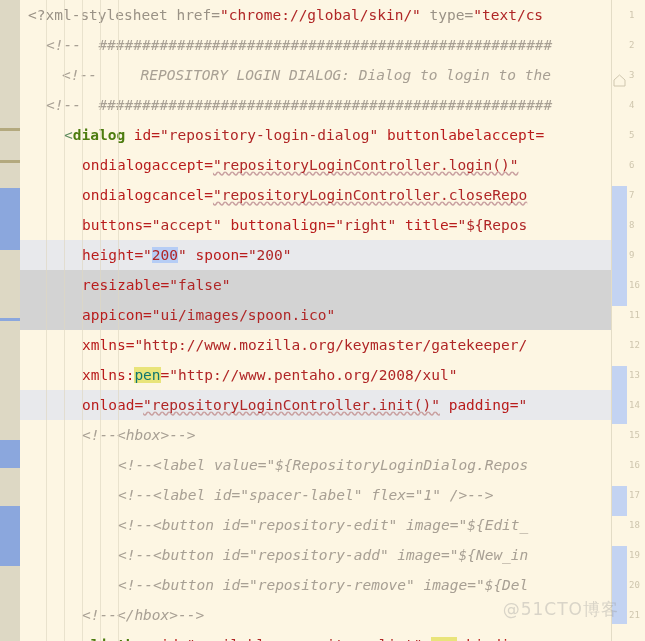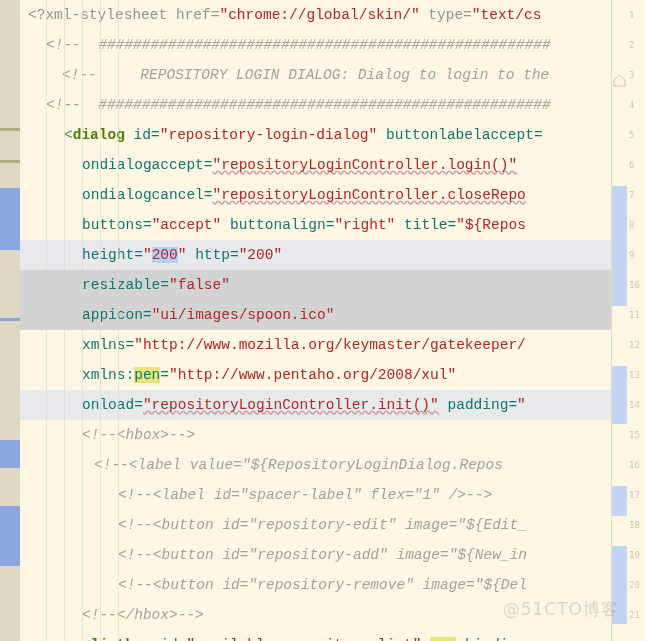--- a/index.html
+++ b/index.html
@@ -38,39 +38,38 @@
     width: 20px;
   }
 
   
   .code-area {
     position: relative;
     flex: 1 1 auto;
     height: 641px;
     background: #fdf6e3;
     overflow: hidden;
-    font-family: Liberation Mono, monospace;
   }
   .code-scroll {
     position: relative;
     width: 100%;
     height: 641px;
   }
   .line {
     position: relative;
     height: 30px;
     line-height: 30px;
     white-space: pre;
     font-size: 14.5px;
     letter-spacing: 0px;
     color: #9a9286;
   }
   .line .lt { color: #5c8a5c; }
   .line .tag { color: #4d7c0f; font-weight: bold; }
-  .line .attr { color: #0f766e; }
+  .line .attr { color: #b91c1c; }
   .line .str { color: #b02626; }
   .line .cmt { color: #a8a094; font-style: italic; }
   .line .ns  { background: #e9e47a; color: #0f766e; }
   .line .sel { background: #b6cdf5; }
   .line .plain { color: #9a9286; }
   .line .err  { text-decoration: underline wavy #c9a0a0; text-decoration-skip-ink: none; }
 
   
   .line.hl-light { background: #e8e9ec; }
   .line.hl-dark  { background: #d3d3d3; }
@@ -158,28 +157,28 @@
   <div class="code-area">
     <div class="code-scroll" id="code-scroll">
         <div class="line" style="padding-left: 8px;"><span class="plain">&lt;?xml-stylesheet </span><span class="plain">href=</span><span class="str">"chrome://global/skin/"</span><span class="plain"> type=</span><span class="str">"text/cs</span></div>
         <div class="line" style="padding-left: 26px;"><span class="cmt">&lt;!--  ####################################################</span></div>
         <div class="line" style="padding-left: 26px; margin-left: 16px;"><span class="cmt">&lt;!--     REPOSITORY LOGIN DIALOG: Dialog to login to the</span></div>
         <div class="line" style="padding-left: 26px;"><span class="cmt">&lt;!--  ####################################################</span></div>
         <div class="line" style="padding-left: 44px;"><span class="lt">&lt;</span><span class="tag">dialog</span><span class="attr"> id=</span><span class="str">"repository-login-dialog"</span><span class="attr"> buttonlabelaccept=</span></div>
         <div class="line" style="padding-left: 62px;"><span class="attr">ondialogaccept=</span><span class="str err">"repositoryLoginController.login()"</span></div>
         <div class="line" style="padding-left: 62px;"><span class="attr">ondialogcancel=</span><span class="str err">"repositoryLoginController.closeRepo</span></div>
         <div class="line" style="padding-left: 62px;"><span class="attr">buttons=</span><span class="str">"accept"</span><span class="attr"> buttonalign=</span><span class="str">"right"</span><span class="attr"> title=</span><span class="str">"${Repos</span></div>
-        <div class="line hl-light" style="padding-left: 62px;"><span class="attr">height=</span><span class="str">"</span><span class="sel str">200</span><span class="str">"</span><span class="attr"> http=</span><span class="str">"200"</span></div>
+        <div class="line hl-light" style="padding-left: 62px;"><span class="attr">height=</span><span class="str">"</span><span class="sel str">200</span><span class="str">"</span><span class="attr"> spoon=</span><span class="str">"200"</span></div>
         <div class="line hl-dark" style="padding-left: 62px;"><span class="attr">resizable=</span><span class="str">"false"</span></div>
         <div class="line hl-dark" style="padding-left: 62px;"><span class="attr">appicon=</span><span class="str">"ui/images/spoon.ico"</span></div>
         <div class="line" style="padding-left: 62px;"><span class="attr">xmlns=</span><span class="str">"http://www.mozilla.org/keymaster/gatekeeper/</span></div>
         <div class="line" style="padding-left: 62px;"><span class="attr">xmlns:</span><span class="ns">pen</span><span class="attr">=</span><span class="str">"http://www.pentaho.org/2008/xul"</span></div>
         <div class="line hl-light" style="padding-left: 62px;"><span class="attr">onload=</span><span class="str err">"repositoryLoginController.init()"</span><span class="attr"> padding=</span><span class="str">"</span></div>
         <div class="line" style="padding-left: 62px;"><span class="cmt">&lt;!--&lt;hbox&gt;--&gt;</span></div>
-        <div class="line" style="padding-left: 74px;"><span class="cmt">&lt;!--&lt;label value="${RepositoryLoginDialog.Repos</span></div>
+        <div class="line" style="padding-left: 98px;"><span class="cmt">&lt;!--&lt;label value="${RepositoryLoginDialog.Repos</span></div>
         <div class="line" style="padding-left: 98px;"><span class="cmt">&lt;!--&lt;label id="spacer-label" flex="1" /&gt;--&gt;</span></div>
         <div class="line" style="padding-left: 98px;"><span class="cmt">&lt;!--&lt;button id="repository-edit" image="${Edit_</span></div>
         <div class="line" style="padding-left: 98px;"><span class="cmt">&lt;!--&lt;button id="repository-add" image="${New_in</span></div>
         <div class="line" style="padding-left: 98px;"><span class="cmt">&lt;!--&lt;button id="repository-remove" image="${Del</span></div>
         <div class="line" style="padding-left: 62px;"><span class="cmt">&lt;!--&lt;/hbox&gt;--&gt;</span></div>
         <div class="line" style="padding-left: 62px;"><span class="lt">&lt;</span><span class="tag">listbox</span><span class="attr"> id=</span><span class="str">"available-repository-list"</span><span class="attr"> </span><span class="ns">pen</span><span class="attr">:binding</span></div>
         <div class="indent-guide" style="left: 26px;"></div>
         <div class="indent-guide" style="left: 44px;"></div>
         <div class="indent-guide" style="left: 62px;"></div>
         <div class="indent-guide" style="left: 80px;"></div>

